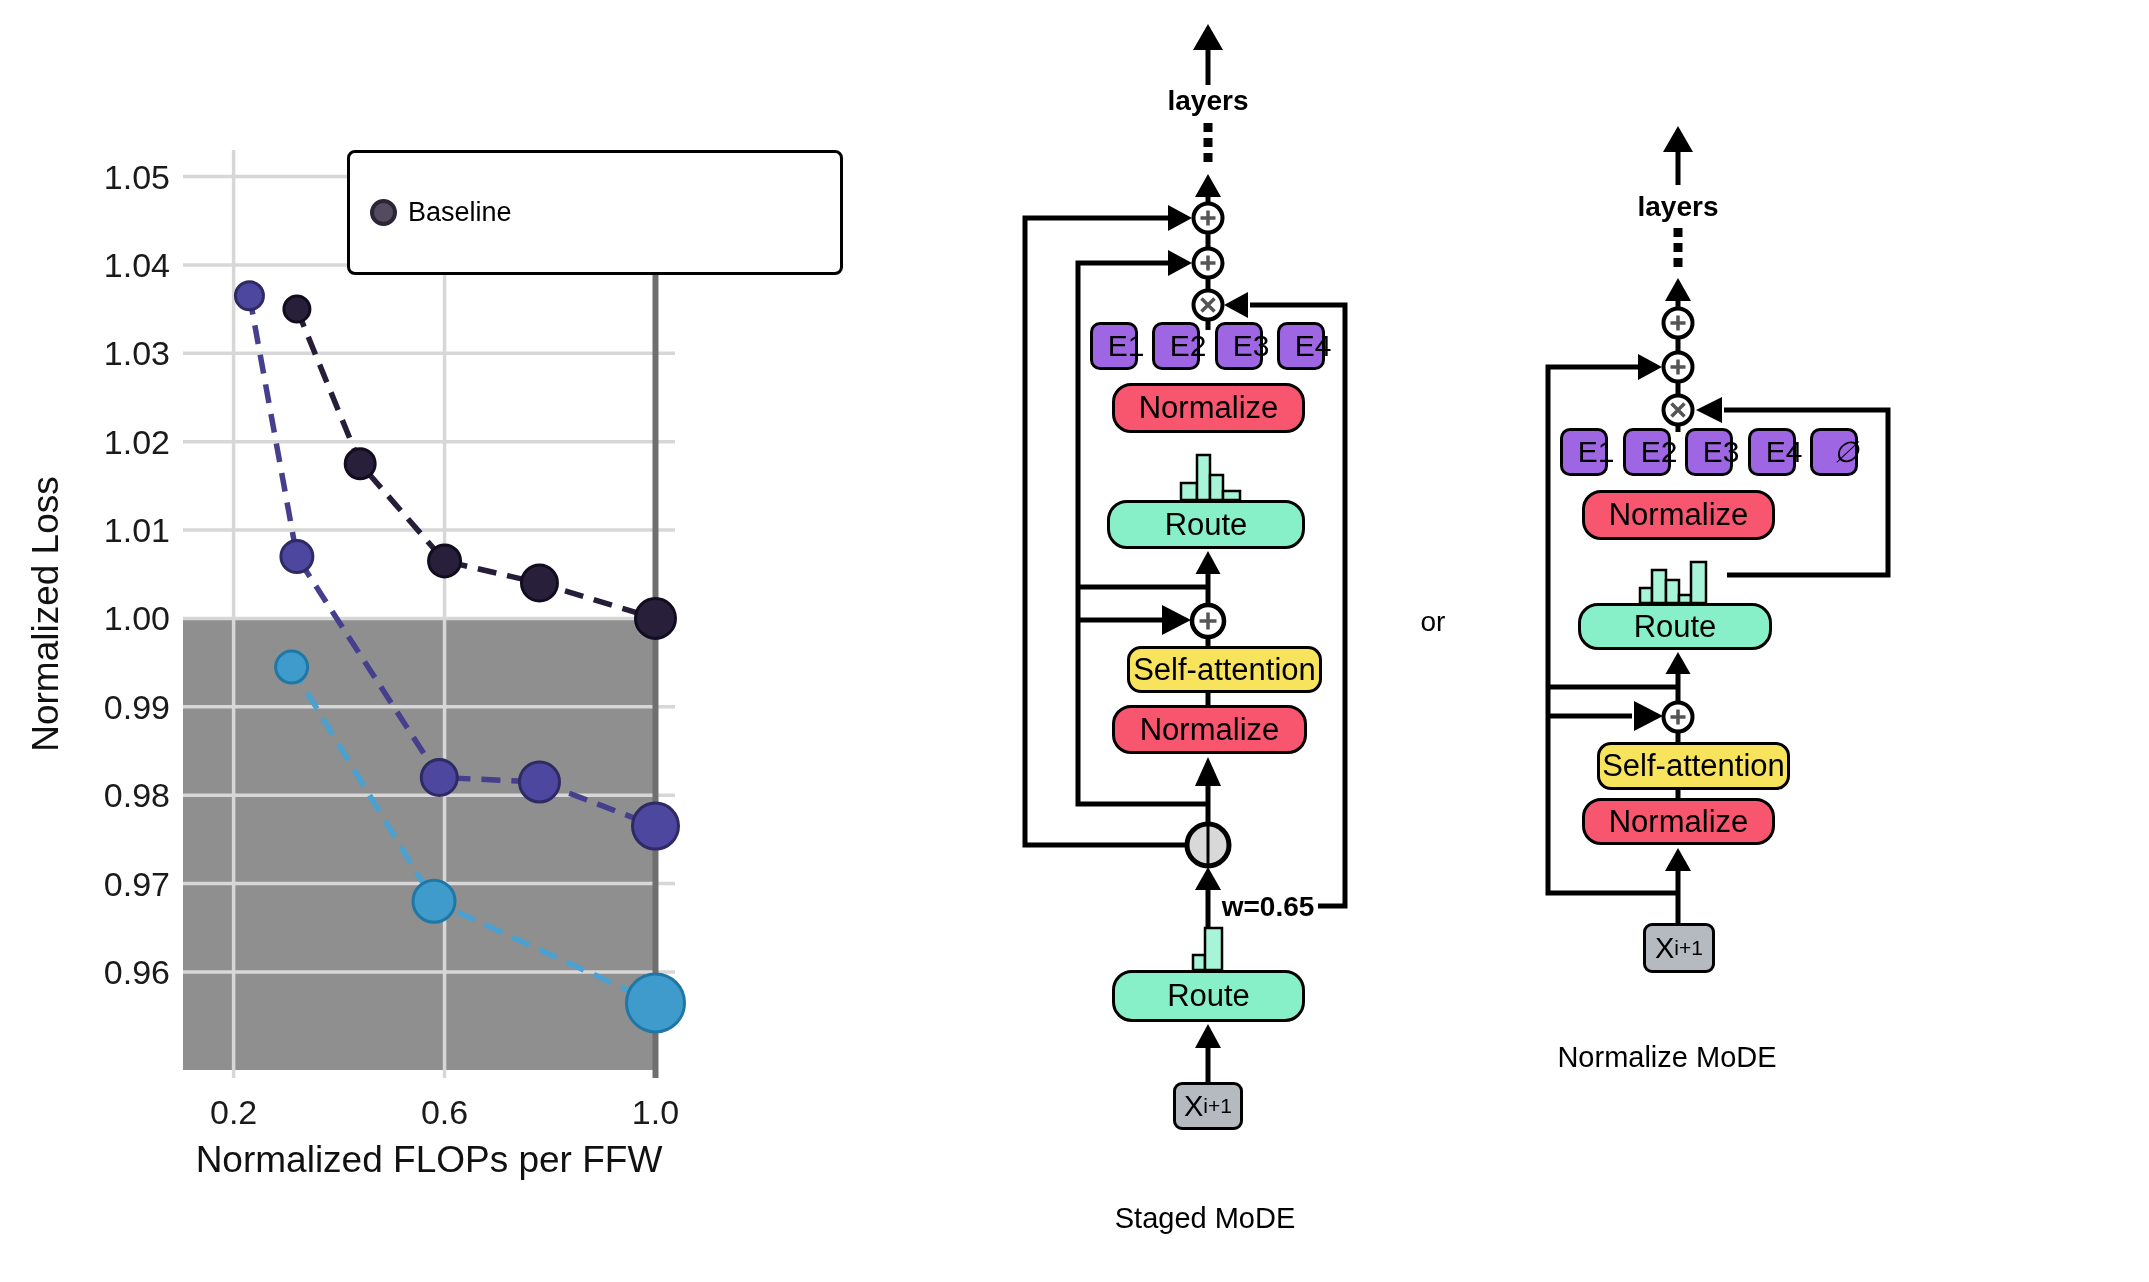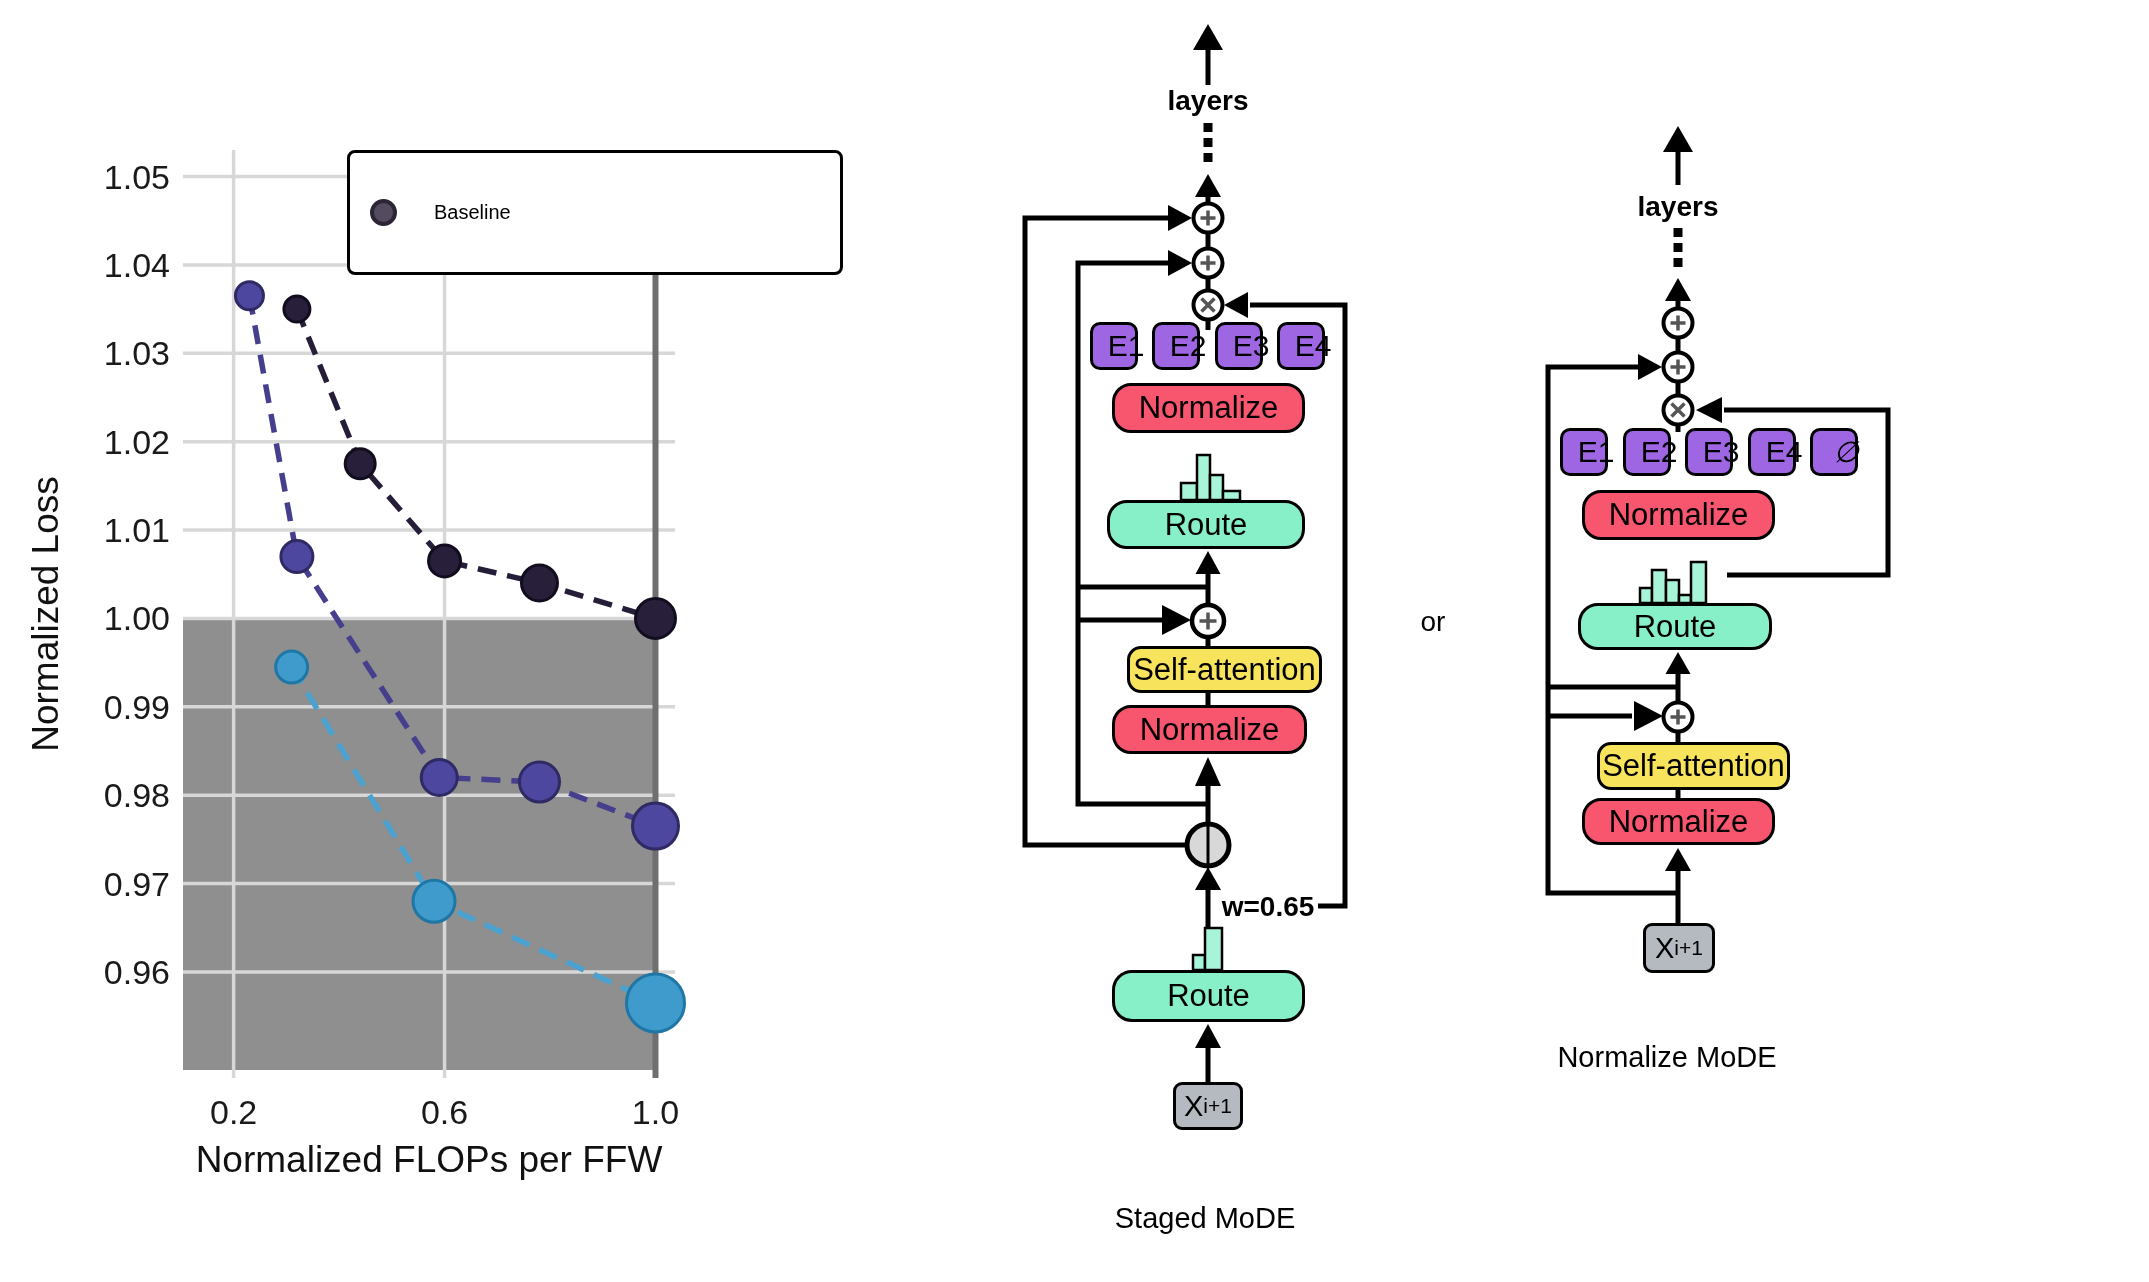--- a/index.html
+++ b/index.html
@@ -8,21 +8,21 @@
   .stage{position:absolute;left:0;top:0;width:2149px;height:1282px;}
 
   
   .legend{position:absolute;left:347px;top:150px;width:496px;height:125px;
           box-sizing:border-box;border:3.5px solid #000;border-radius:8px;
           background:#fff;display:flex;flex-direction:column;justify-content:center;
           padding-left:20px;gap:4px;}
   .legend-row{display:flex;align-items:center;height:32px;}
   .swatch{width:27px;height:27px;border-radius:50%;box-sizing:border-box;
           border:4px solid #000;margin-right:11px;flex:0 0 auto;}
-  .legend-label{font-size:20px;color:#000;white-space:nowrap;margin-left:26px;}
+  .legend-label{font-size:27px;color:#000;white-space:nowrap;}
 
   
   .node{position:absolute;box-sizing:border-box;border:3px solid #000;
         display:flex;align-items:center;justify-content:center;
         font-size:31px;color:#000;white-space:nowrap;}
   .expert{background:var(--expert-box);border-radius:10px;font-size:30px;padding-left:24px;}
   .blk-red{background:var(--normalize);border-radius:19px;}
   .blk-yellow{background:var(--self-attention);border-radius:14px;margin-left:15px;}
   .blk-mint{background:var(--route);border-radius:20px;}
   .blk-gray{background:var(--input-box);border-radius:9px;font-size:29px;}

